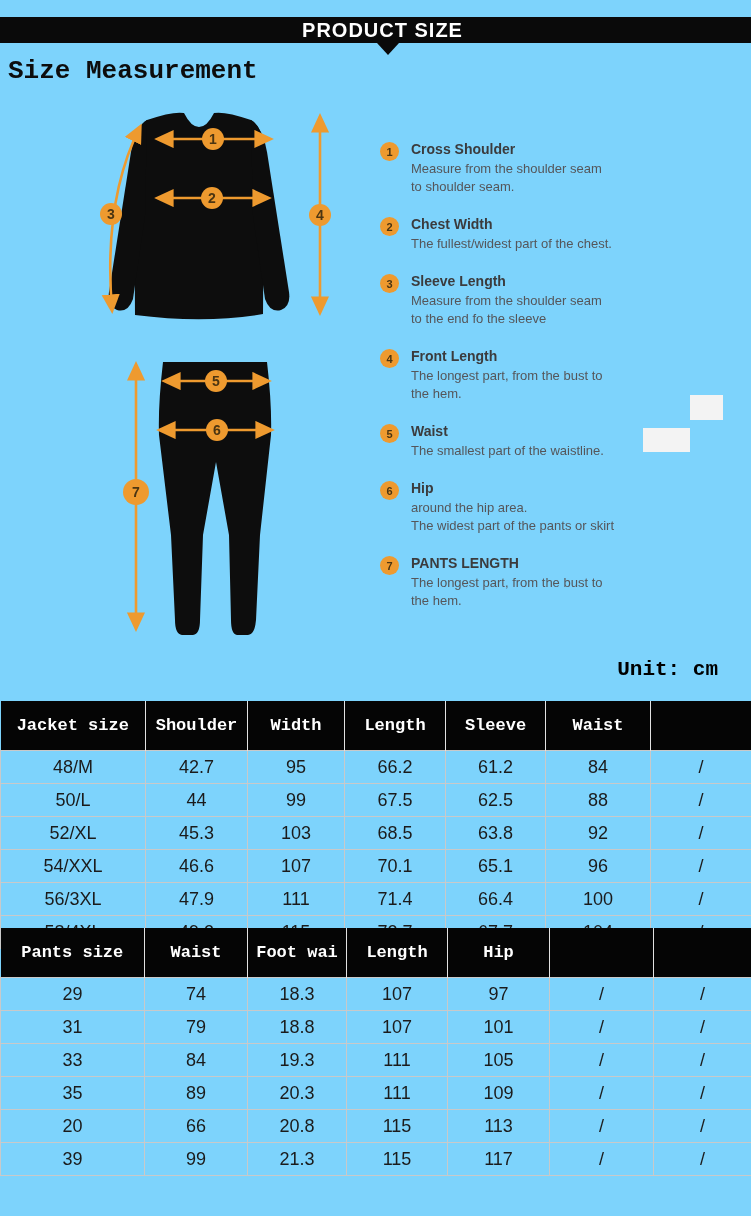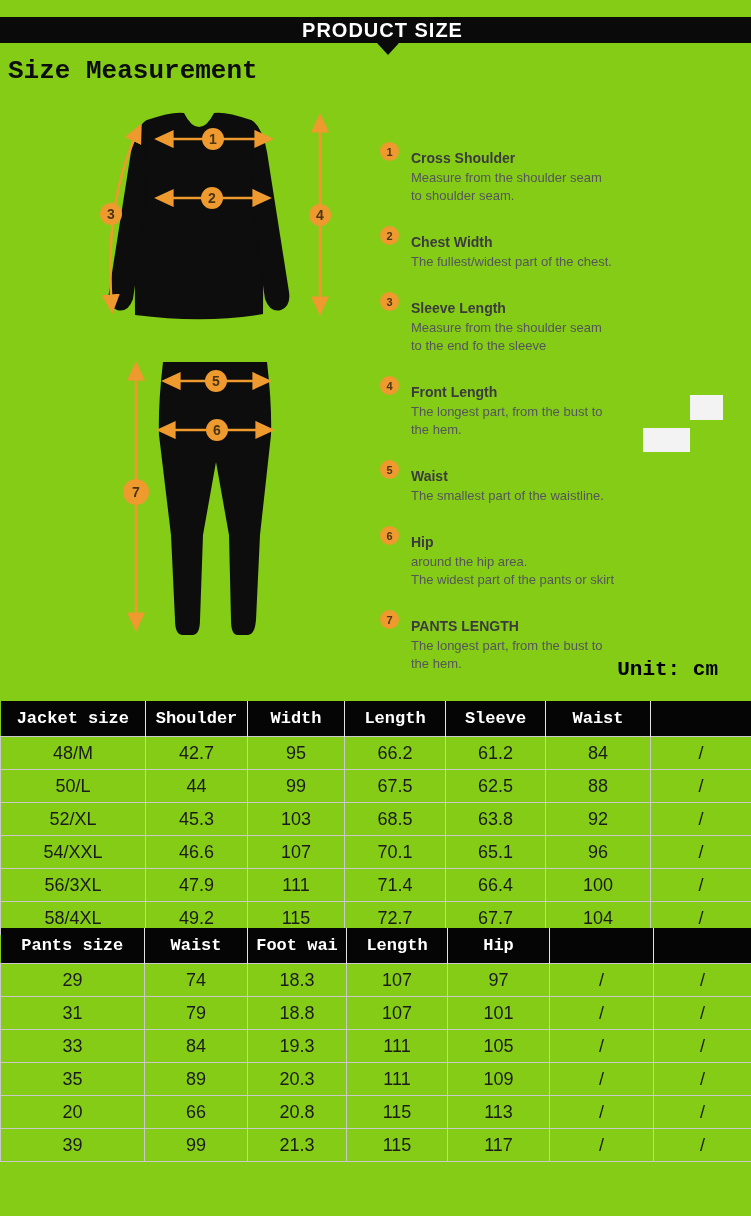--- a/index.html
+++ b/index.html
@@ -1,16 +1,16 @@
 <!DOCTYPE html>
 <html><head>
 <meta charset="utf-8">
 <style>
   html,body{margin:0;padding:0;background:#fff;}
-  #canvas{position:relative;width:751px;height:1216px;background:#84cc16;overflow:hidden;
+  #canvas{position:relative;width:751px;height:1216px;background:#7dd3fc;overflow:hidden;
           font-family:"Liberation Sans",sans-serif;}
 
   
   .banner{position:absolute;left:0;top:17px;width:751px;height:26px;background:#0a0a0a;
           display:flex;align-items:center;justify-content:center;}
   .banner-title{color:#ffffff;font-family:"Liberation Sans",sans-serif;font-weight:bold;
                 font-size:20px;letter-spacing:1px;padding-left:14px;}
   .banner-tri{position:absolute;left:377px;top:43px;width:0;height:0;
               border-left:11px solid transparent;border-right:11px solid transparent;
               border-top:12px solid #0a0a0a;}
@@ -28,31 +28,31 @@
   .marker-circle{fill:#EE9A2F;}
   .marker-digit{fill:#4b3512;font-family:"Liberation Sans",sans-serif;font-weight:bold;
                 font-size:14px;text-anchor:middle;}
 
   
   .mlist{position:absolute;left:380px;top:141px;width:255px;}
   .m-item{display:flex;gap:12px;margin-bottom:20px;}
   .m-badge{flex:0 0 19px;width:19px;height:19px;border-radius:50%;background:#EE9A2F;
            color:#4b3512;font-size:11px;font-weight:bold;display:flex;align-items:center;
            justify-content:center;margin-top:1px;}
-  .m-title{font-size:14px;font-weight:bold;color:#3b3b3d;margin-bottom:3px;margin-top:9px;}
+  .m-title{font-size:14px;font-weight:bold;color:#3b3b3d;margin-bottom:3px;}
   .m-line{font-size:13px;color:#55565a;line-height:18px;}
 
   
   .table-host{position:absolute;left:0;width:751px;}
   #jacket-table-host{top:701px;}
   #pants-table-host{top:928px;}
   .table-host table{border-collapse:collapse;table-layout:fixed;width:751px;}
   .table-host th{background:#050505;color:#ffffff;height:35px;
                  font-family:"Liberation Mono",monospace;font-size:17px;font-weight:bold;
-                 text-align:center;padding:0;}
+                 text-align:center;padding:7px;}
   .table-host th + th{border-left:1px solid #e2e2e2;}
   .table-host td{border:1px solid #c9c9c9;height:32px;text-align:center;
                  font-size:18px;color:#1b1b1b;padding:0;}
 
   
   .artifact{position:absolute;background:#f3f3f3;}
   .artifact.a1{left:690px;top:395px;width:33px;height:25px;}
   .artifact.a2{left:643px;top:428px;width:47px;height:24px;}
 </style>
 </head>

